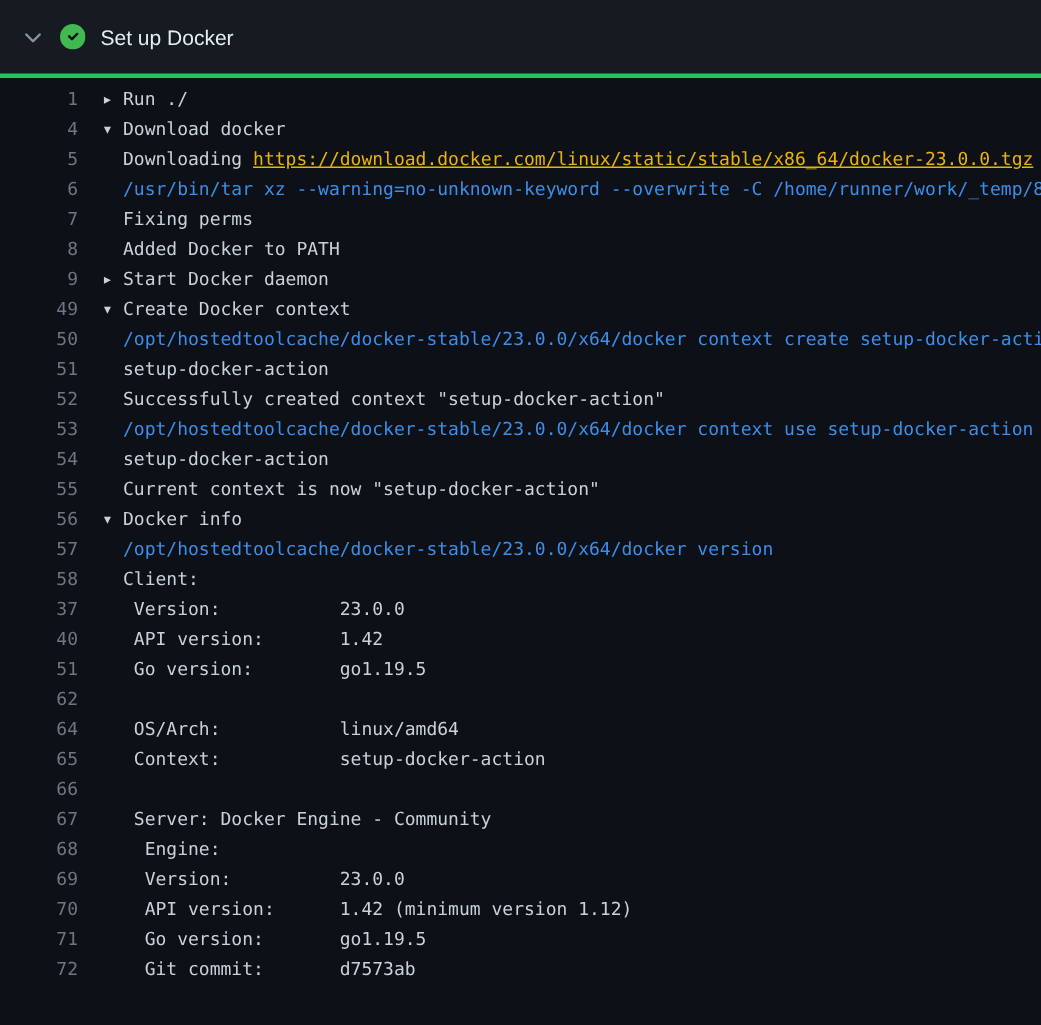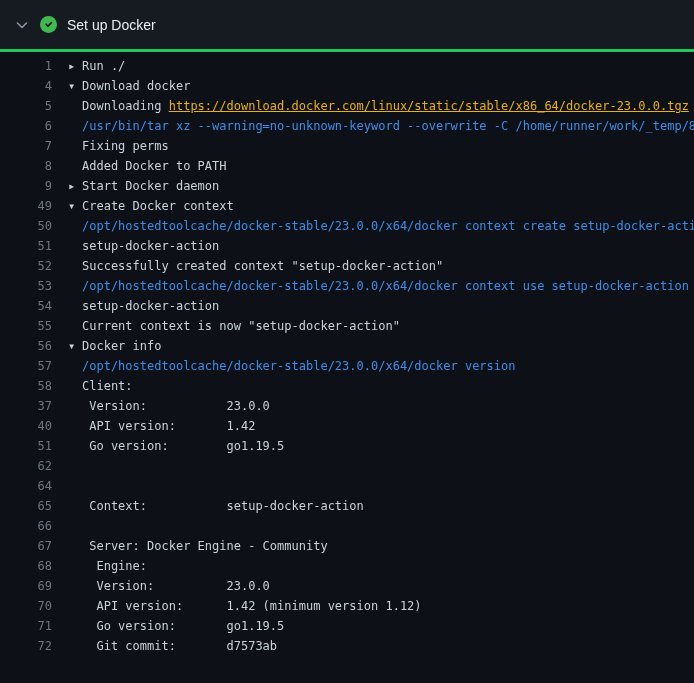--- a/index.html
+++ b/index.html
@@ -93,21 +93,21 @@
       <div class="line"><span class="num">53</span><span class="content child cmd">/opt/hostedtoolcache/docker-stable/23.0.0/x64/docker context use setup-docker-action</span></div>
       <div class="line"><span class="num">54</span><span class="content child">setup-docker-action</span></div>
       <div class="line"><span class="num">55</span><span class="content child">Current context is now "setup-docker-action"</span></div>
       <div class="line"><span class="num">56</span><span class="content groupc"><span class="arrow">▾</span><span>Docker info</span></span></div>
       <div class="line"><span class="num">57</span><span class="content child cmd">/opt/hostedtoolcache/docker-stable/23.0.0/x64/docker version</span></div>
       <div class="line"><span class="num">58</span><span class="content child">Client:</span></div>
       <div class="line"><span class="num">37</span><span class="content child"> Version:           23.0.0</span></div>
       <div class="line"><span class="num">40</span><span class="content child"> API version:       1.42</span></div>
       <div class="line"><span class="num">51</span><span class="content child"> Go version:        go1.19.5</span></div>
       <div class="line"><span class="num">62</span></div>
-      <div class="line"><span class="num">64</span></div>
+      <div class="line"><span class="num">64</span><span class="content child"> OS/Arch:           linux/amd64</span></div>
       <div class="line"><span class="num">65</span><span class="content child"> Context:           setup-docker-action</span></div>
       <div class="line"><span class="num">66</span><span class="content child"></span></div>
       <div class="line"><span class="num">67</span><span class="content child"> Server: Docker Engine - Community</span></div>
       <div class="line"><span class="num">68</span><span class="content child">  Engine:</span></div>
       <div class="line"><span class="num">69</span><span class="content child">  Version:          23.0.0</span></div>
       <div class="line"><span class="num">70</span><span class="content child">  API version:      1.42 (minimum version 1.12)</span></div>
       <div class="line"><span class="num">71</span><span class="content child">  Go version:       go1.19.5</span></div>
       <div class="line"><span class="num">72</span><span class="content child">  Git commit:       d7573ab</span></div>
     </div>
 </div>

